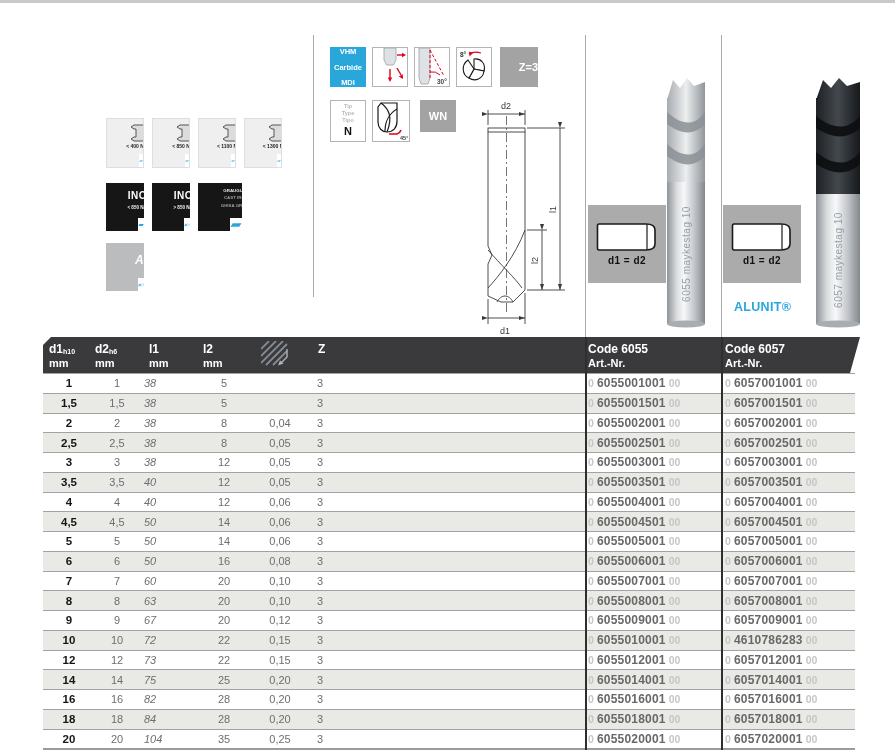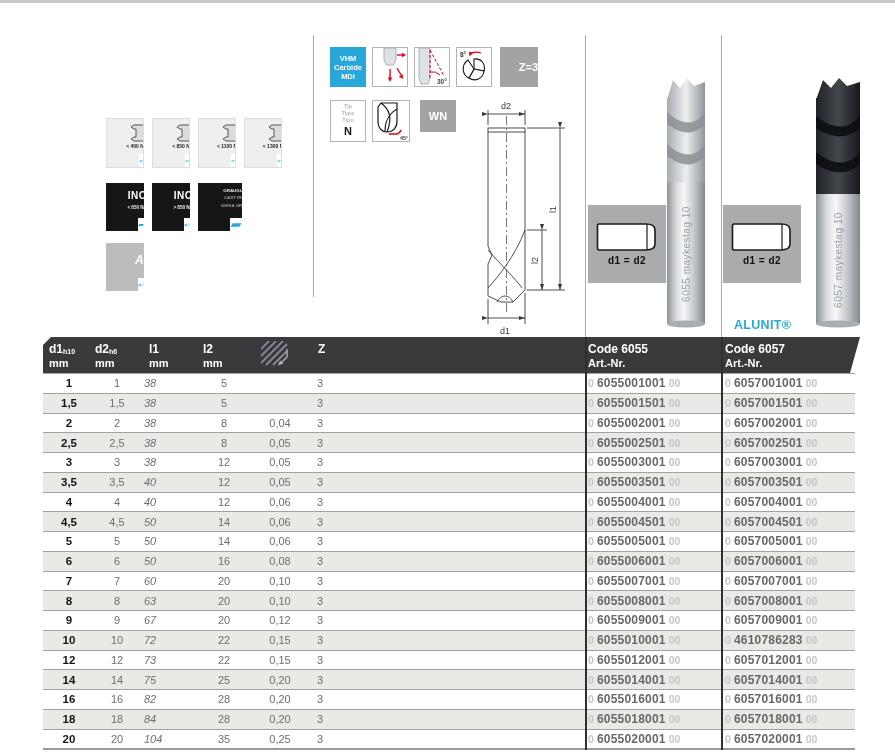--- a/index.html
+++ b/index.html
@@ -154,21 +154,21 @@
 <div class="abs mat mat-al" style="left:106px;top:243px;width:38px;height:48px;">
   <div class="ttl">Al</div>
   <div class="strip">
     <svg width="26" height="10" viewBox="0 0 26 10">
       <polygon points="1,9 6,1 25,1 20,9" fill="#fff" stroke="#29a7db" stroke-width="1.3"></polygon>
       <polygon points="2.5,8 7,2 14,2 9.5,8" fill="#29a7db"></polygon>
     </svg>
   </div>
 </div>
 
-<div class="abs feat f-cyan" style="left:330px;top:47px;width:36px;height:40px;">
+<div class="abs feat f-cyan" style="left:330px;top:47px;width:36px;height:40px;justify-content:space-between;">
   <span>VHM</span>
   <span>Carbide</span>
   <span>MDI</span>
 </div>
 
 <div class="abs feat f-white" style="left:372px;top:47px;width:36px;height:40px;">
   <svg width="34" height="38" viewBox="0 0 34 38">
     <path d="M11 0 h12 v12 l-2.5 5 h-7 L11 12 z" fill="#dfe2e5" stroke="#9aa0a6" stroke-width="0.8"></path>
     <line x1="24" y1="7" x2="30" y2="7" stroke="#e3001b" stroke-width="1.4"></line>
       <polygon points="33,7 29,4.8 29,9.2" fill="#e3001b"></polygon>
@@ -334,21 +334,21 @@
   <div class="cap">d1 = d2</div>
 </div>
 <div class="abs shankbox" style="left:723px;top:205px;width:78px;height:78px;">
   <svg width="62" height="30" viewBox="0 0 62 30">
     <path d="M3 2 L50 2 Q59 2 59 8 L59 22 Q59 28 50 28 L3 28 Q1.5 28 1.5 26 L1.5 4 Q1.5 2 3 2 Z" fill="#fff" stroke="#1a1a1a" stroke-width="1.6"></path>
     <line x1="51" y1="2.5" x2="51" y2="27.5" stroke="#1a1a1a" stroke-width="1.2"></line>
   </svg>
   <div class="cap">d1 = d2</div>
 </div>
 
-<div class="abs alunit" style="left:734px;top:318px;">ALUNIT®</div>
+<div class="abs alunit" style="left:734px;top:300px;">ALUNIT®</div>
 
 <div class="abs thead">
   <div class="th" style="left:6px;">
     <span>d1</span><span class="sub">h10</span>
     <span class="unit">mm</span>
   </div>
   <div class="th" style="left:52px;">
     <span>d2</span><span class="sub">h6</span>
     <span class="unit">mm</span>
   </div>

